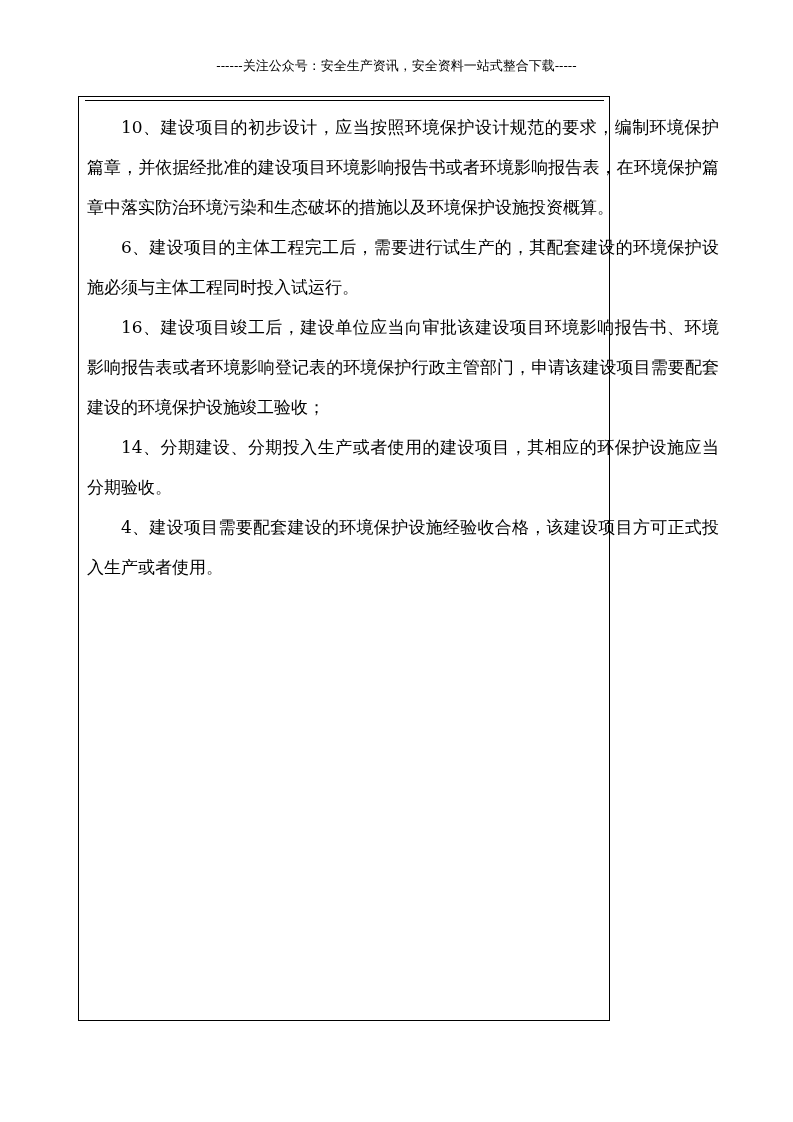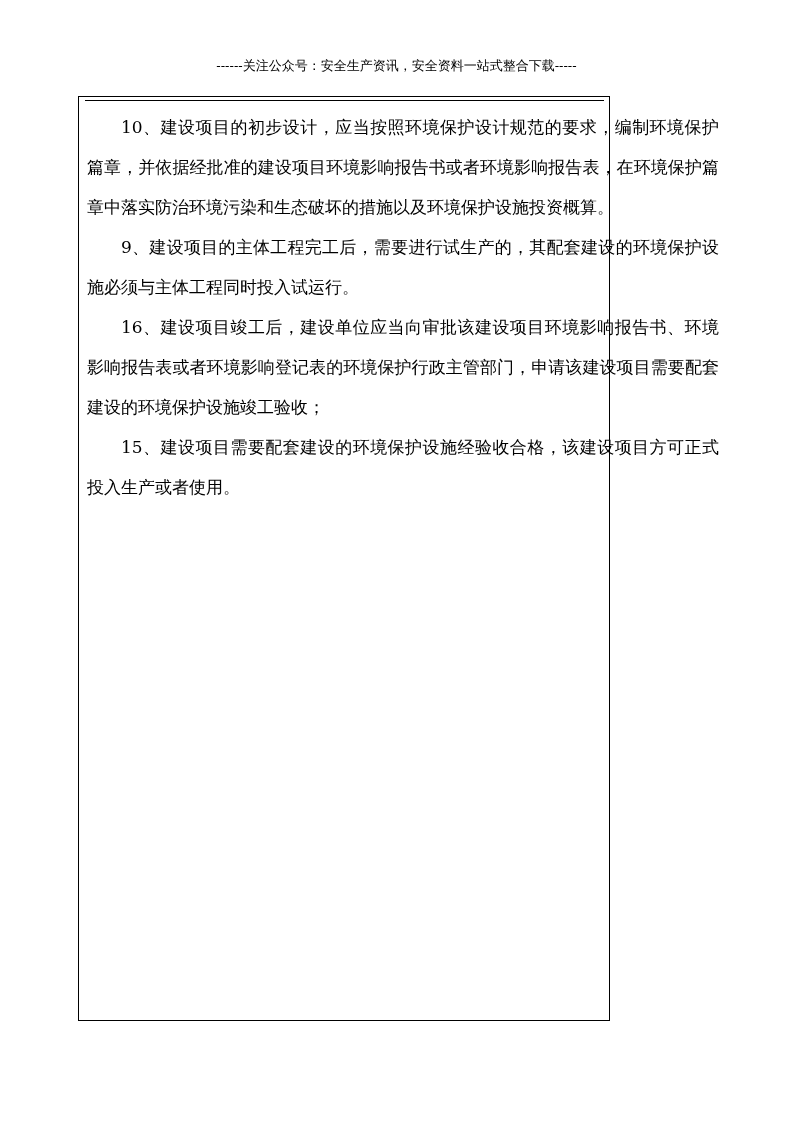--- a/index.html
+++ b/index.html
@@ -18,17 +18,18 @@
 </style>
 </head>
 <body>
 
 <div class="header">------关注公众号：安全生产资讯，安全资料一站式整合下载-----</div>
 
 <div class="box">
   <div class="inner-rule"></div>
   <div class="content">
     <p class="para indent">10、建设项目的初步设计，应当按照环境保护设计规范的要求，编制环境保护篇章，并依据经批准的建设项目环境影响报告书或者环境影响报告表，在环境保护篇章中落实防治环境污染和生态破坏的措施以及环境保护设施投资概算。</p>
-    <p class="para indent">9、建设项目的主体工程完工后，需要进行试生产的，其配套建设的环境保护设施必须与主体工程同时投入试运行。</p>
+    <p class="para indent">6、建设项目的主体工程完工后，需要进行试生产的，其配套建设的环境保护设施必须与主体工程同时投入试运行。</p>
     <p class="para indent">16、建设项目竣工后，建设单位应当向审批该建设项目环境影响报告书、环境影响报告表或者环境影响登记表的环境保护行政主管部门，申请该建设项目需要配套建设的环境保护设施竣工验收；</p>
-    <p class="para indent">15、建设项目需要配套建设的环境保护设施经验收合格，该建设项目方可正式投入生产或者使用。</p>
+    <p class="para indent">14、分期建设、分期投入生产或者使用的建设项目，其相应的环保护设施应当分期验收。</p>
+    <p class="para indent">4、建设项目需要配套建设的环境保护设施经验收合格，该建设项目方可正式投入生产或者使用。</p>
   </div>
 </div>
 
 </body></html>

